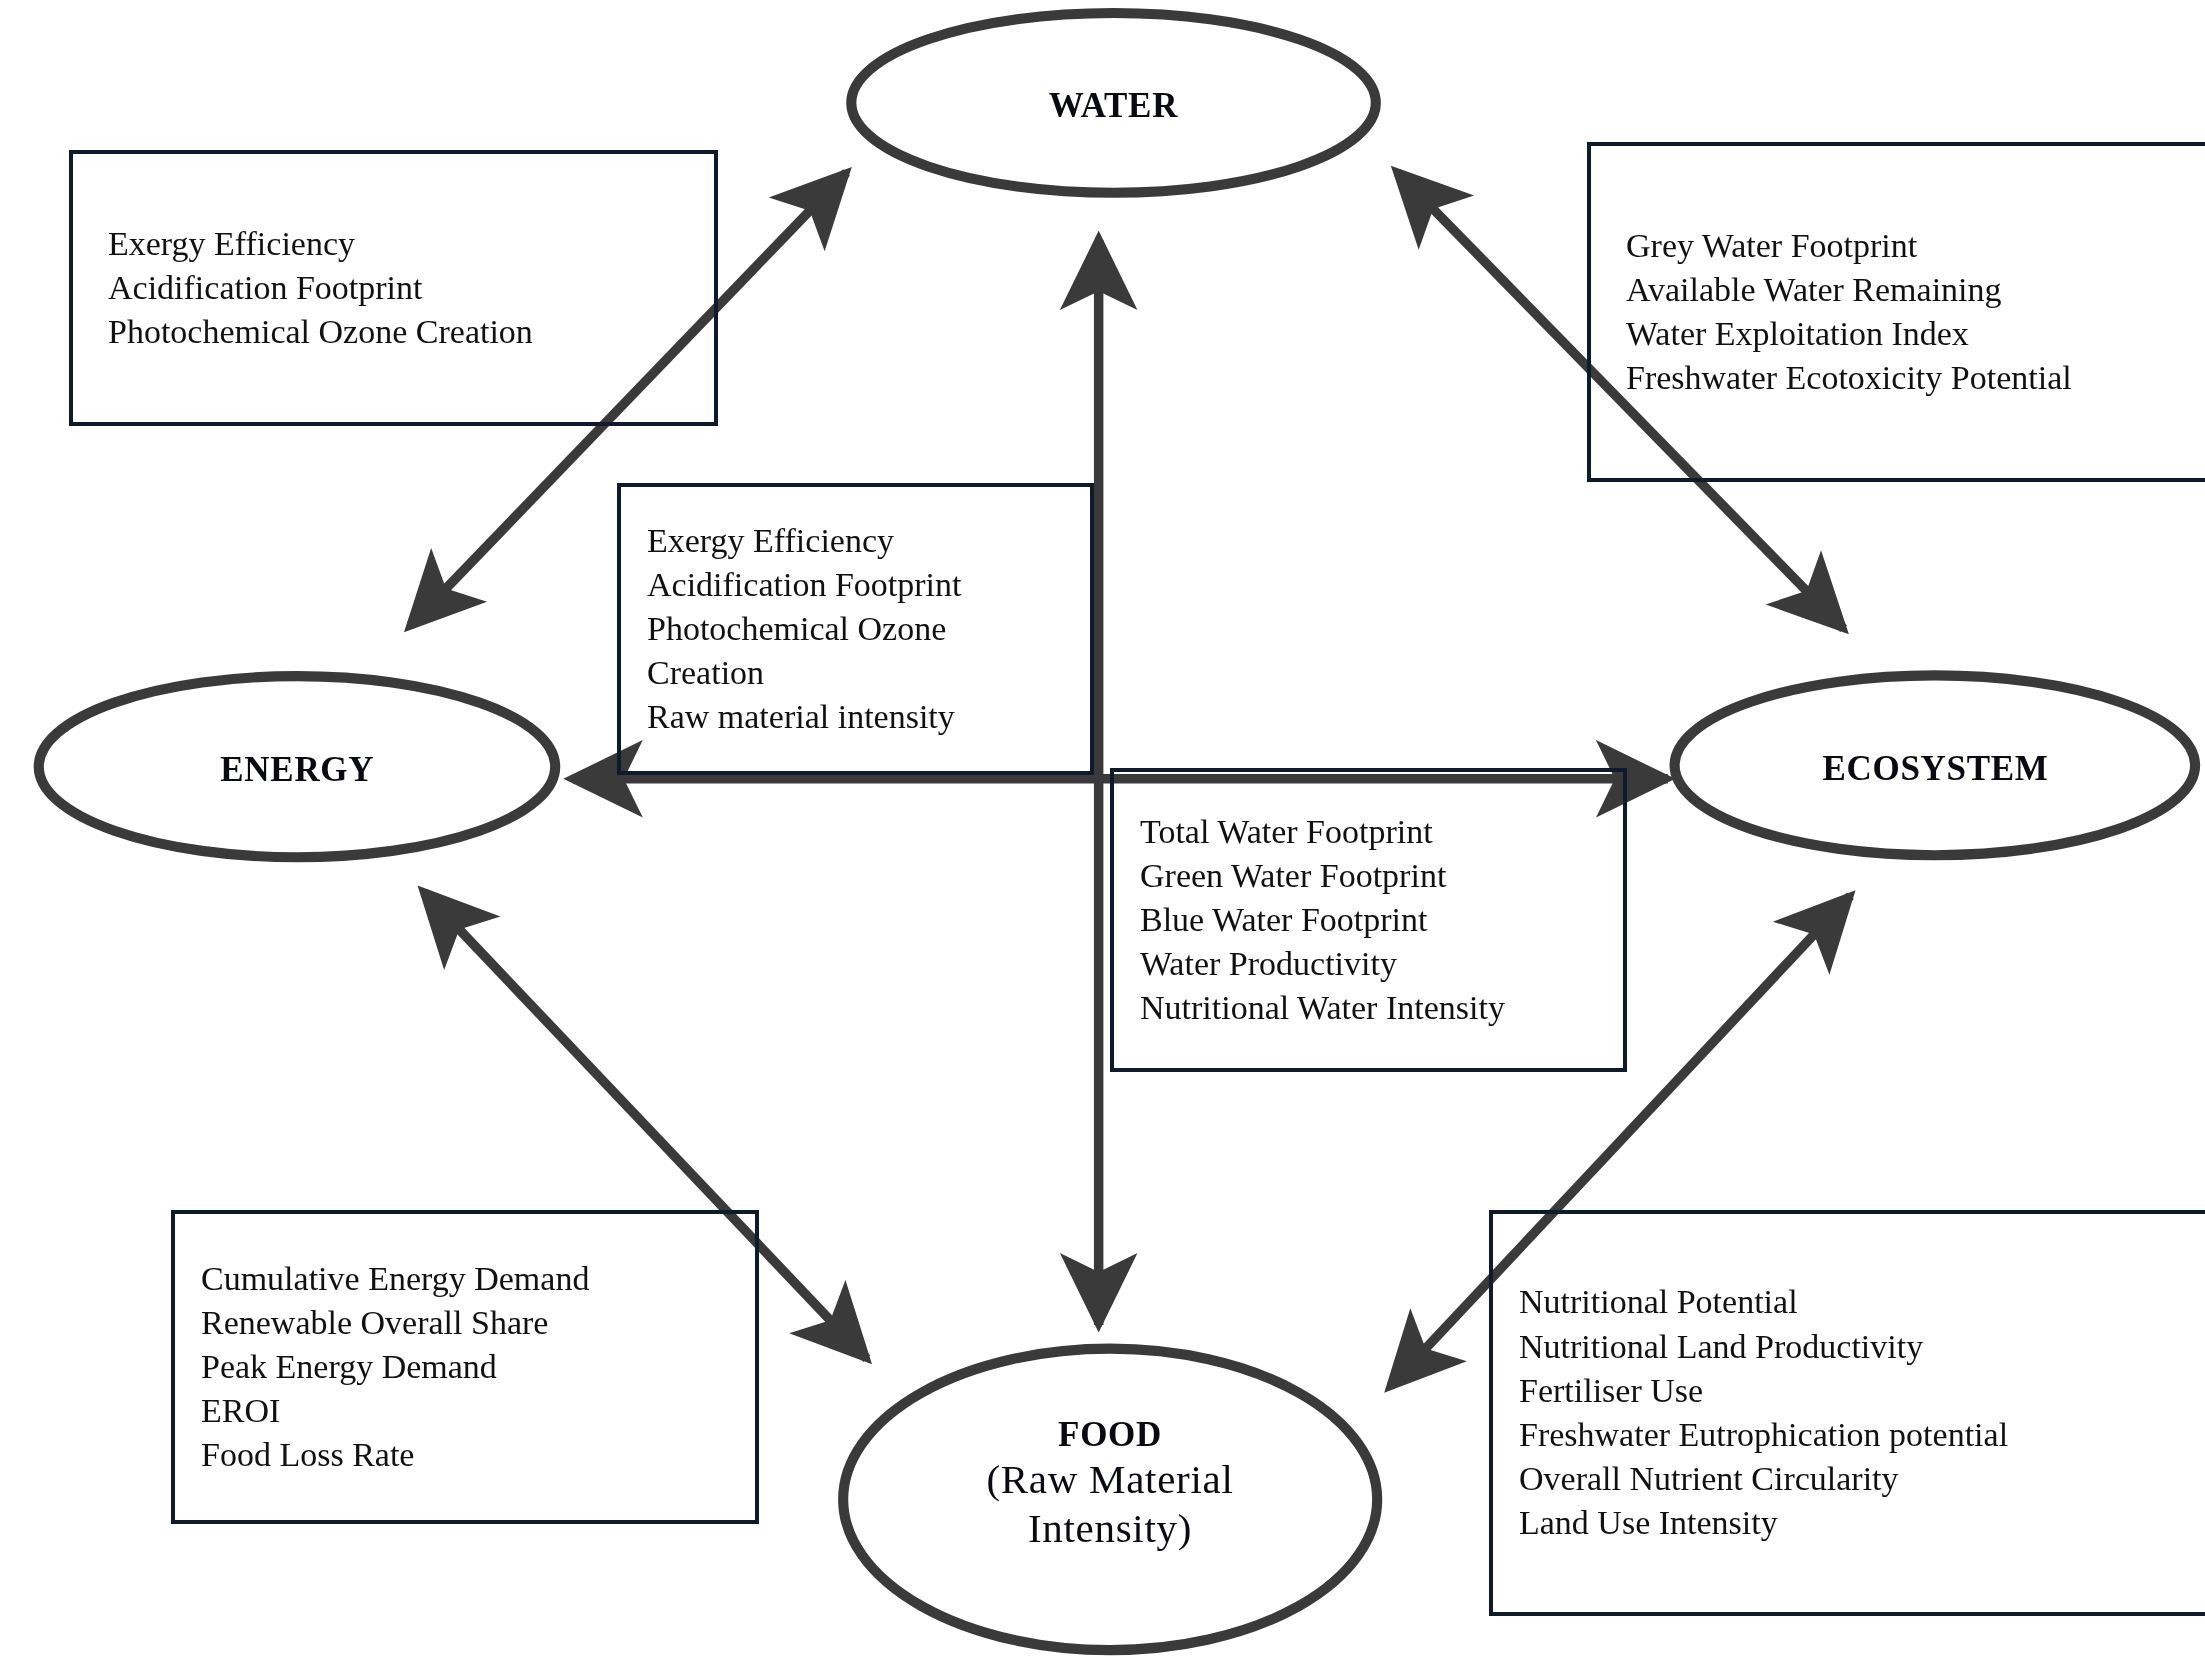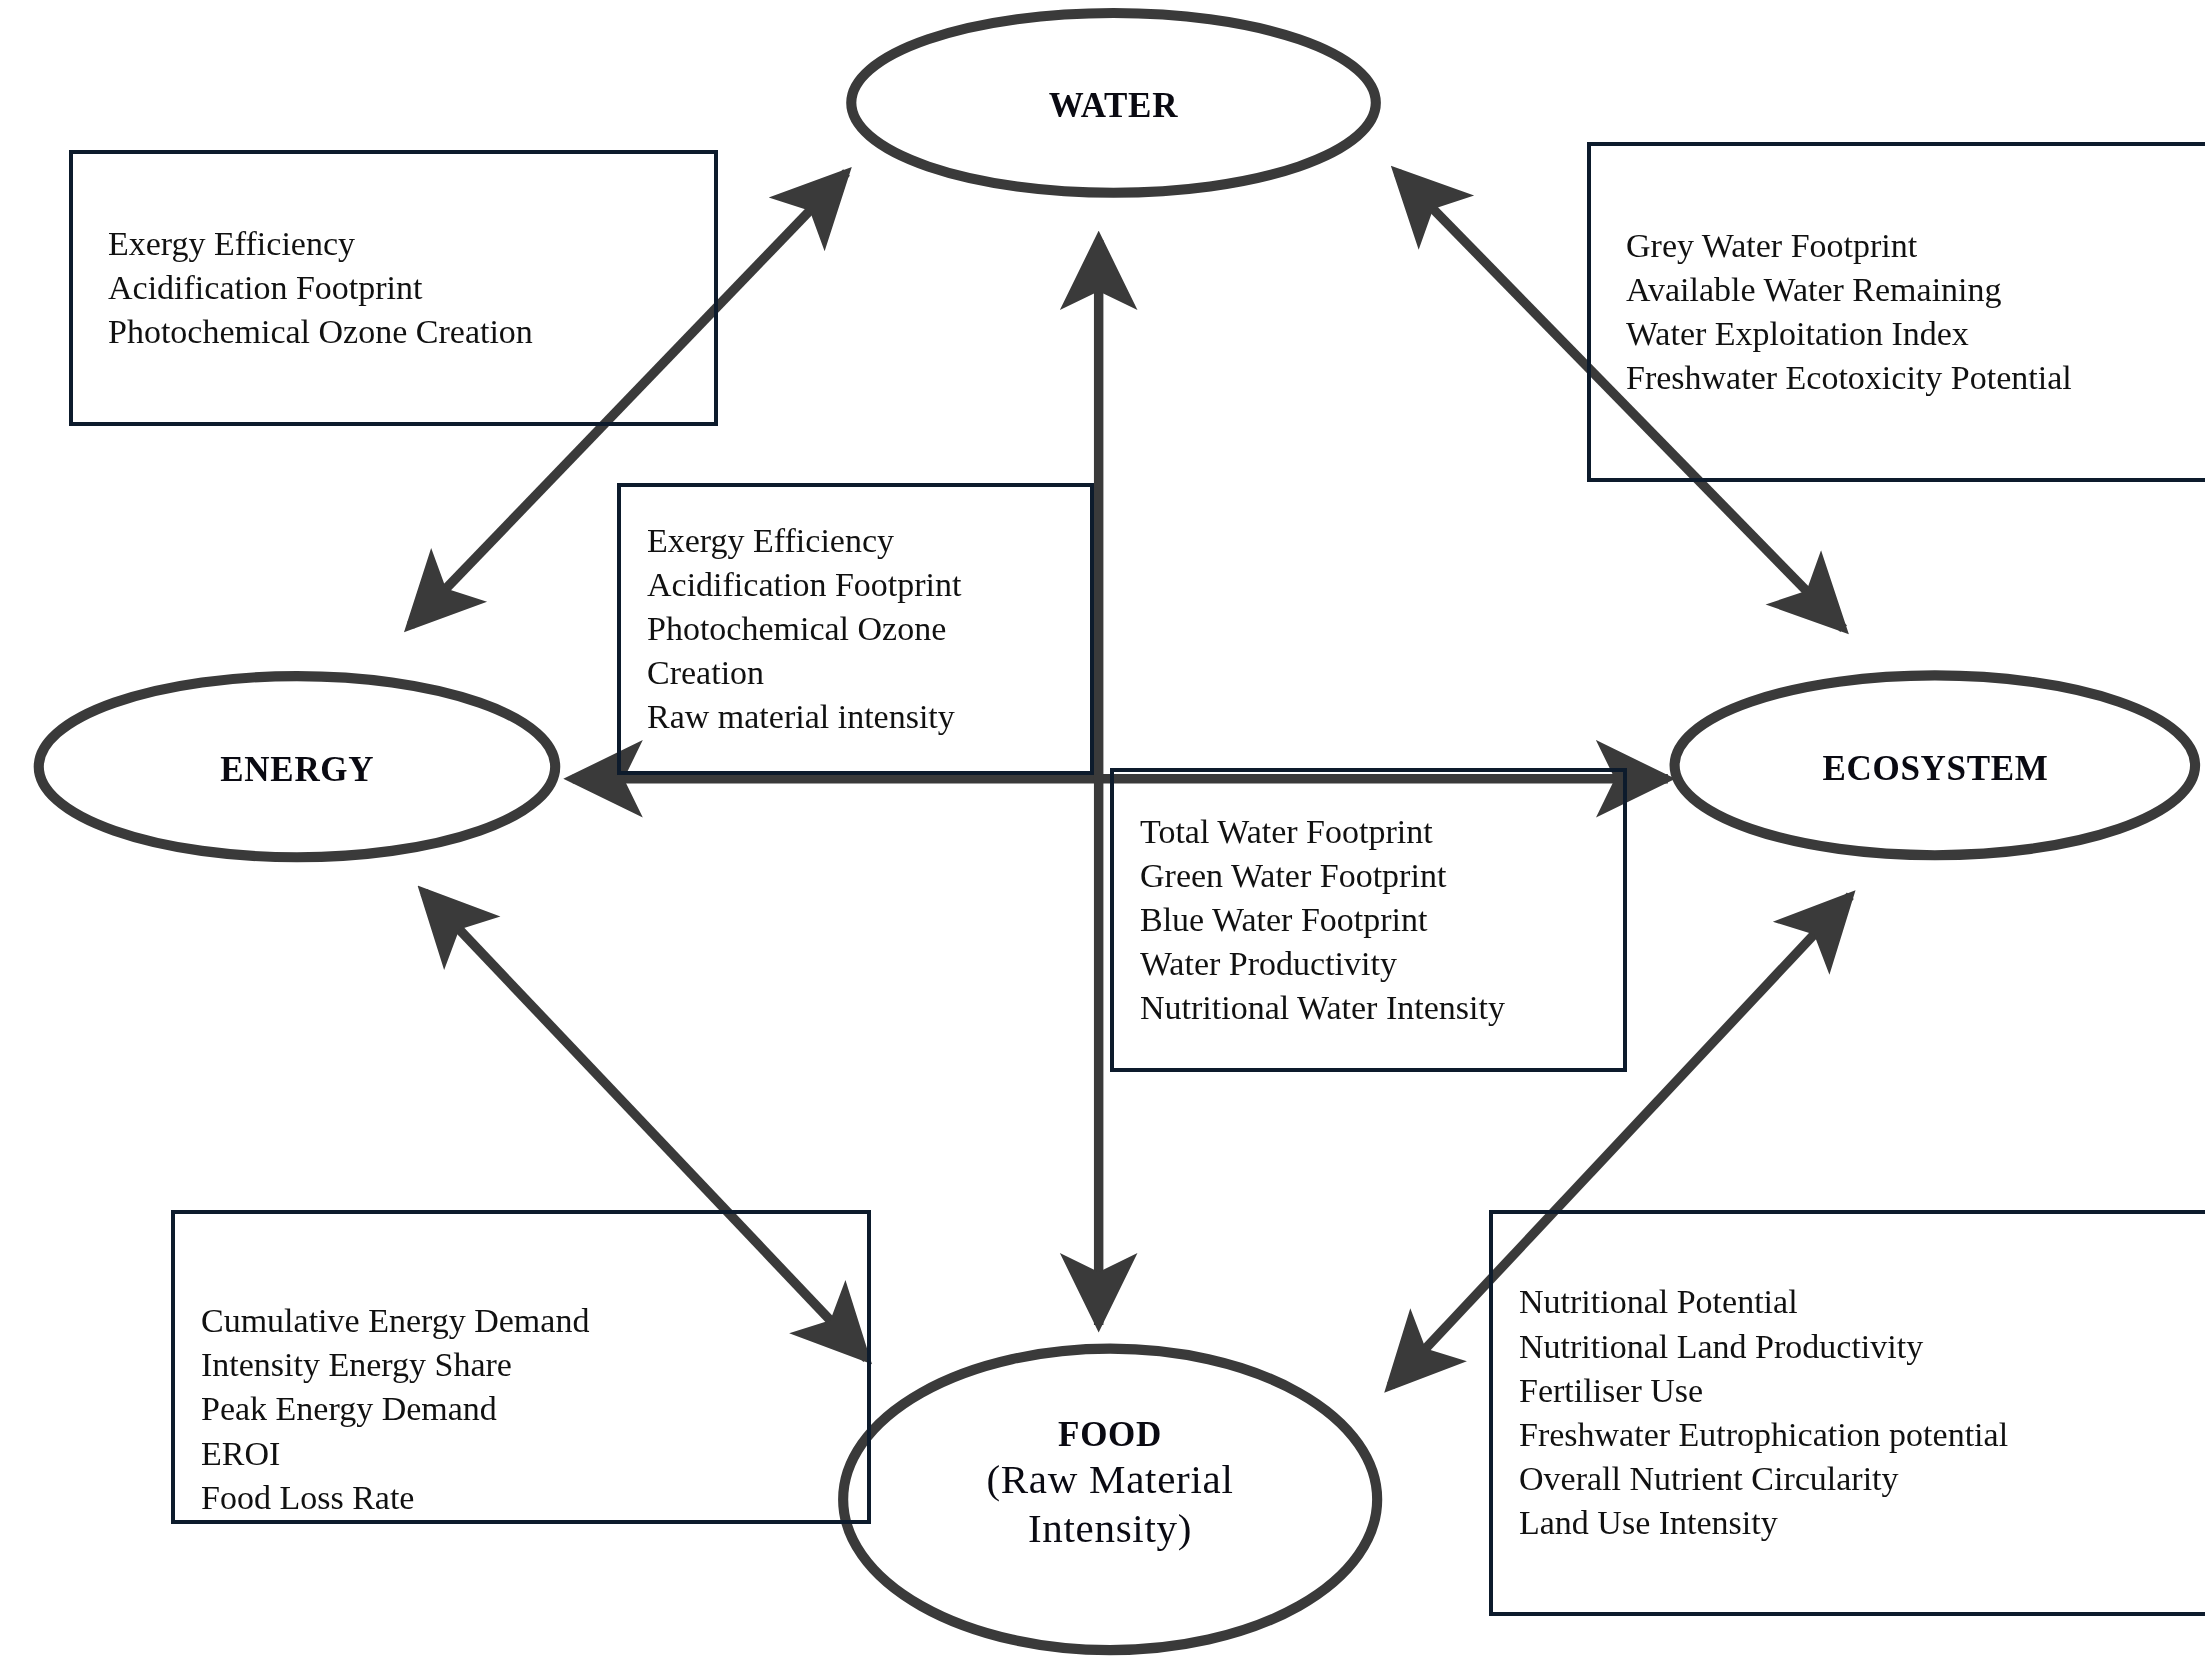--- a/index.html
+++ b/index.html
@@ -97,24 +97,24 @@
   <div class="infobox ib-pad-b" style="left:1078px;top:768px;width:517px;height:304px;">
     <ul>
       <li>Total Water Footprint</li>
       <li>Green Water Footprint</li>
       <li>Blue Water Footprint</li>
       <li>Water Productivity</li>
       <li>Nutritional Water Intensity</li>
     </ul>
   </div>
 
-  <div class="infobox ib-pad-b" style="left:139px;top:1210px;width:700px;height:314px;justify-content:flex-end;">
+  <div class="infobox ib-pad-b" style="left:139px;top:1210px;width:588px;height:314px;">
     <ul>
       <li>Cumulative Energy Demand</li>
-      <li>Intensity Energy Share</li>
+      <li>Renewable Overall Share</li>
       <li>Peak Energy Demand</li>
       <li>EROI</li>
       <li>Food Loss Rate</li>
     </ul>
   </div>
 
   <div class="infobox ib-pad-b" style="left:1457px;top:1210px;width:744px;height:406px;">
     <ul>
       <li>Nutritional Potential</li>
       <li>Nutritional Land Productivity</li>

